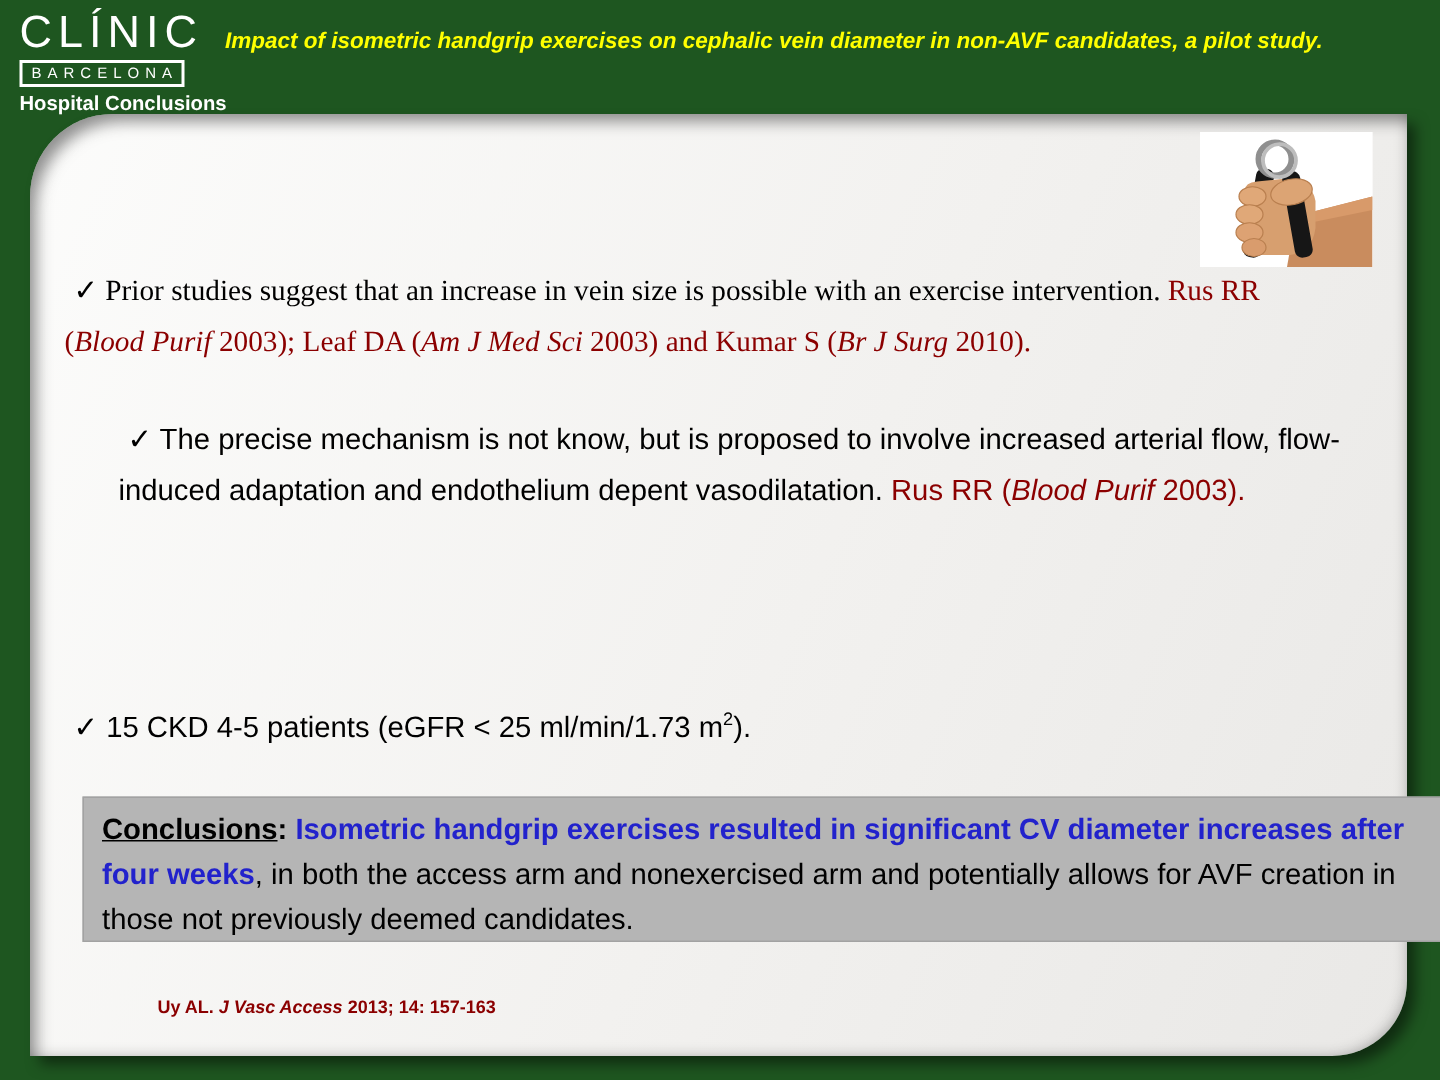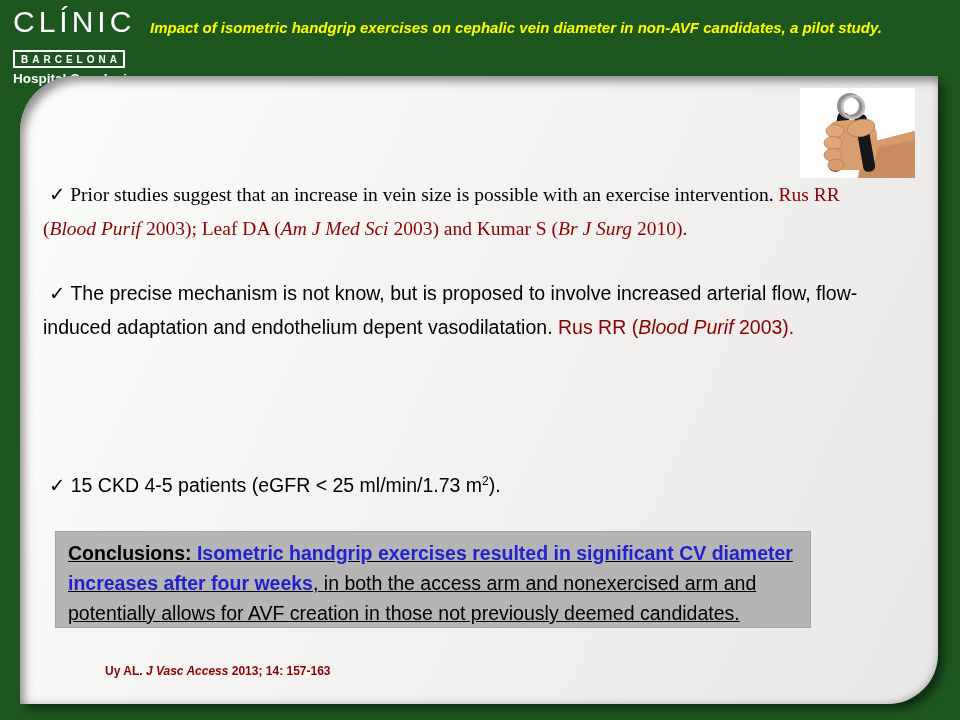--- a/index.html
+++ b/index.html
@@ -20,22 +20,22 @@
     position:relative;width:960px;height:720px;overflow:hidden;
     background:var(--green);
   }
   
   .logo{position:absolute;left:13px;top:6px;color:var(--white);}
   .logo-name{
     font-size:30px;line-height:32px;letter-spacing:4px;font-weight:400;
   }
   .logo-city{
     display:inline-block;border:2px solid var(--white);
-    font-size:10px;font-weight:700;letter-spacing:4px;
-    padding:2px 2px 1px 6px;margin-top:12px;
+    font-size:10px;font-weight:400;letter-spacing:4px;
+    padding:2px 2px 1px 6px;margin-top:2px;
   }
   .logo-sub{font-size:13.5px;font-weight:700;margin-top:3px;}
   .slide-title{
     position:absolute;left:150px;top:14px;width:800px;
     color:var(--title-yellow);font-weight:700;font-style:italic;
     font-size:15px;line-height:27px;
   }
   
   .panel{
     position:absolute;left:20px;top:76px;width:918px;height:628px;
@@ -52,30 +52,30 @@
     background:#fff;
   }
   .grip-photo svg{display:block;width:100%;height:100%;}
   
   .bullet{
     position:absolute;left:43px;width:852px;
     font-size:19.5px;line-height:34px;color:#000;
     text-indent:6px;
   }
   .bullet-1{top:178px;font-family:Liberation Serif, serif;}
-  .bullet-2{top:276px;}
+  .bullet-2{top:276px;margin-left:36px;}
   .bullet-3{top:376px;}
   .bullet-4{top:468px;}
   
   .conclusions{
-    position:absolute;left:55px;top:531px;width:756px;height:97px;
+    position:absolute;left:55px;top:531px;width:906px;height:97px;
     background:var(--gray-box);
     border:1px solid #a2a2a2;
     padding:6px 12px 0 12px;
-    font-size:19.5px;line-height:30px;color:#000;text-decoration:underline;
+    font-size:19.5px;line-height:30px;color:#000;
   }
   
   .citation{
     position:absolute;left:105px;top:664px;
     color:var(--dark-red);font-size:12px;font-weight:700;
   }
   
   .st-red{color:var(--dark-red);}
   .st-blue{color:var(--blue);}
   .st-italic{font-style:italic;}

